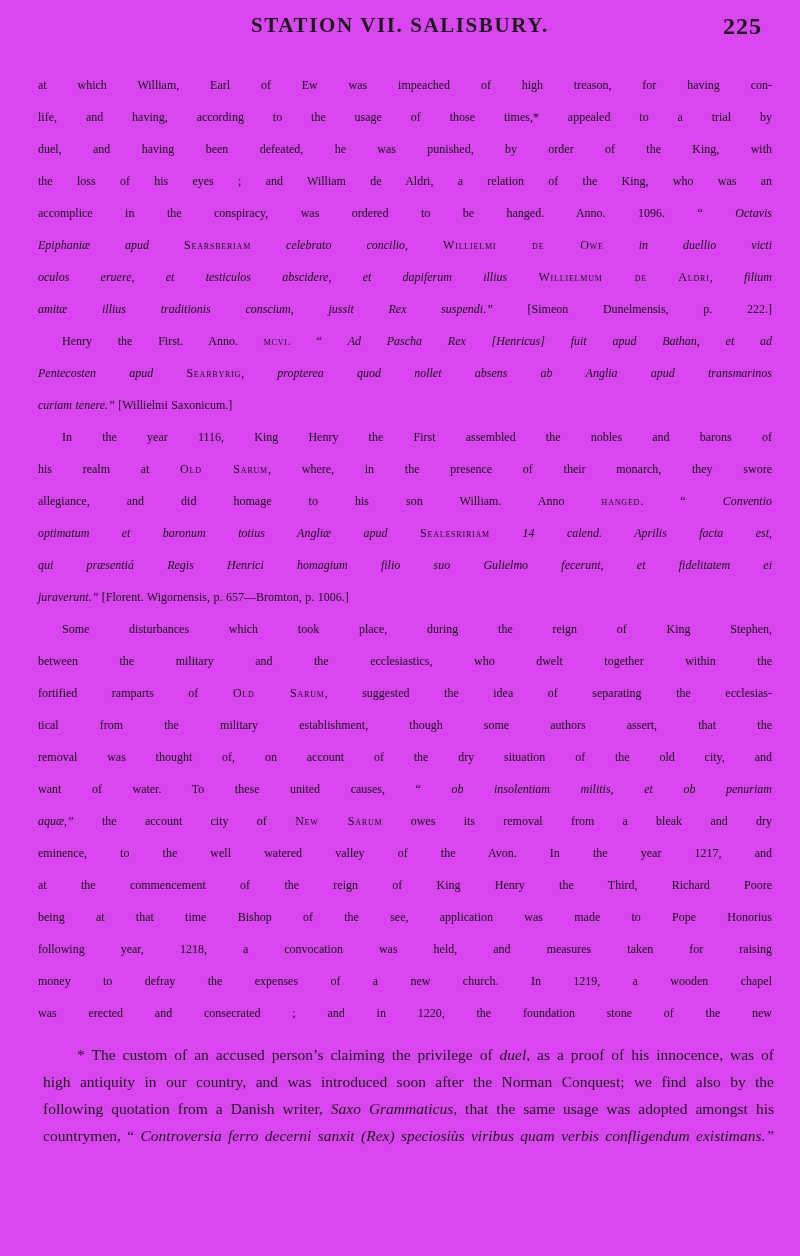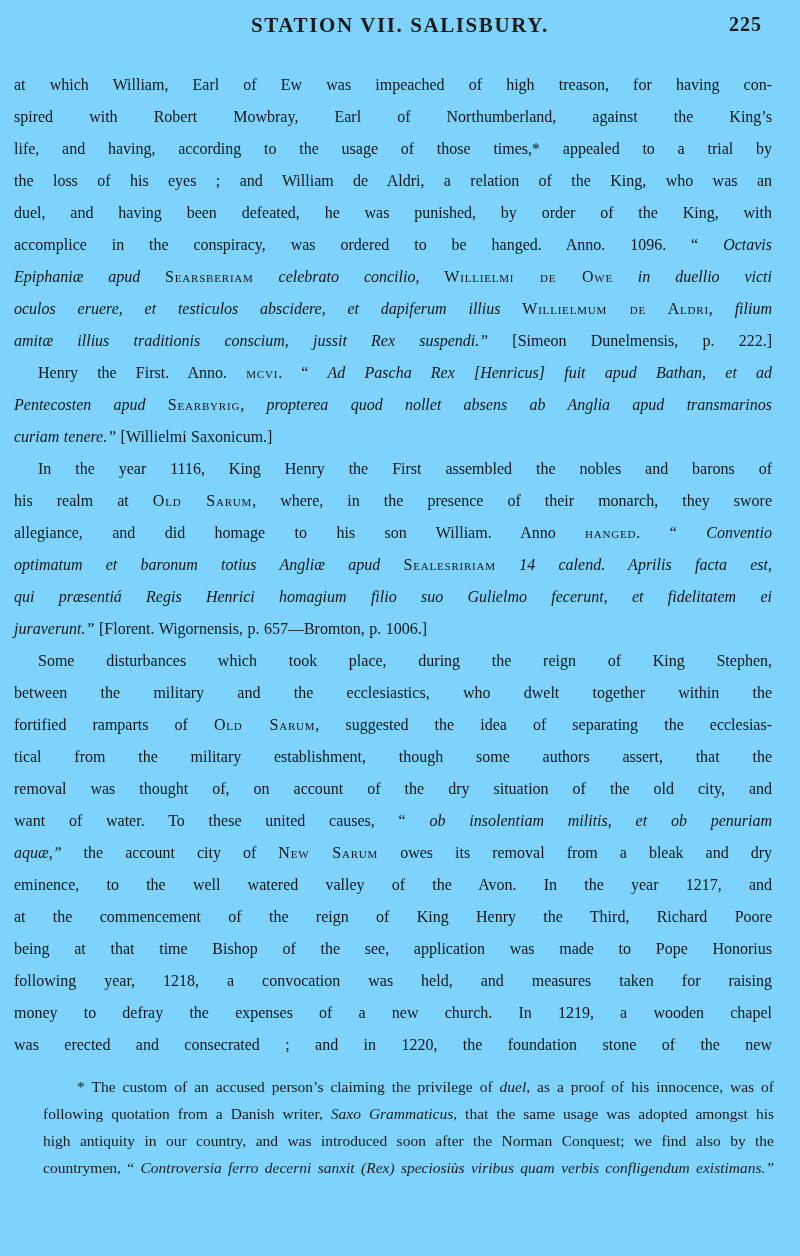--- a/index.html
+++ b/index.html
@@ -1,30 +1,30 @@
 <!DOCTYPE html>
 <html><head>
 <meta charset="utf-8">
 <style>
   html,body{margin:0;padding:0;background:#ffffff;}
   .page{
-    width:800px;height:1256px;background:#7dd3fc;position:relative;
+    width:800px;height:1256px;background:#d946ef;position:relative;
     font-family:"Liberation Serif", serif;color:#151515;overflow:hidden;
     -webkit-font-smoothing:antialiased;
   }
   .header{position:relative;padding-top:13px;height:30px;}
   .title{
     display:block;text-align:center;font-size:21px;letter-spacing:1.6px;
     font-weight:bold;color:#1b1b1b;
   }
   .pagenum{
-    position:absolute;right:38px;top:13px;font-size:20px;font-weight:bold;
+    position:absolute;right:38px;top:13px;font-size:24px;font-weight:bold;
     letter-spacing:1px;color:#1b1b1b;
   }
-  .body-text{padding:26px 28px 0 14px;font-size:16px;line-height:32px;}
+  .body-text{padding:26px 28px 0 38px;font-size:12px;line-height:32px;}
   .para{margin:0;}
   .para.indent .line:first-child{text-indent:24px;}
   .line{
     text-align:justify;text-align-last:justify;
     word-spacing:0.5px;
   }
   .line.last{text-align-last:left;}
   .footnote{
     padding:12px 26px 0 43px;font-size:15.5px;line-height:27px;color:#1b1b1b;
   }
@@ -37,24 +37,23 @@
 <body>
 
 <div class="page">
   <div class="header">
     <span class="title">STATION VII.  SALISBURY.</span>
     <span class="pagenum">225</span>
   </div>
   <div class="body-text" id="body-text">
       <div class="para">
         <div class="line"><span class="seg-normal">at which William, Earl of Ew was impeached of high treason, for having con-</span></div>
-        <div class="line"><span class="seg-normal">spired with Robert Mowbray, Earl of Northumberland, against the King’s</span></div>
         <div class="line"><span class="seg-normal">life, and having, according to the usage of those times,* appealed to a trial by</span></div>
+        <div class="line"><span class="seg-normal">duel, and having been defeated, he was punished, by order of the King, with</span></div>
         <div class="line"><span class="seg-normal">the loss of his eyes ; and William de Aldri, a relation of the King, who was an</span></div>
-        <div class="line"><span class="seg-normal">duel, and having been defeated, he was punished, by order of the King, with</span></div>
         <div class="line"><span class="seg-normal">accomplice in the conspiracy, was ordered to be hanged.  Anno. 1096.  “ </span><span class="seg-italic">Octavis</span></div>
         <div class="line"><span class="seg-italic">Epiphaniæ apud </span><span class="seg-smallcaps">Searsberiam</span><span class="seg-italic"> celebrato concilio, </span><span class="seg-smallcaps">Willielmi de Owe</span><span class="seg-italic"> in duellio victi</span></div>
         <div class="line"><span class="seg-italic">oculos eruere, et testiculos abscidere, et dapiferum illius </span><span class="seg-smallcaps">Willielmum de Aldri</span><span class="seg-italic">, filium</span></div>
         <div class="line"><span class="seg-italic">amitæ illius traditionis conscium, jussit Rex suspendi.” </span><span class="seg-normal">[Simeon Dunelmensis, p. 222.]</span></div>
       </div>
       <div class="para indent">
         <div class="line"><span class="seg-normal">Henry the First.  Anno. </span><span class="seg-smallcaps">mcvi</span><span class="seg-normal">.  “ </span><span class="seg-italic">Ad Pascha Rex [Henricus] fuit apud Bathan, et ad</span></div>
         <div class="line"><span class="seg-italic">Pentecosten apud </span><span class="seg-smallcaps">Searbyrig</span><span class="seg-italic">, propterea quod nollet absens ab Anglia apud transmarinos</span></div>
         <div class="line last"><span class="seg-italic">curiam tenere.” </span><span class="seg-normal">[Willielmi Saxonicum.]</span></div>
       </div>
@@ -77,17 +76,17 @@
         <div class="line"><span class="seg-normal">eminence, to the well watered valley of the Avon.  In the year 1217, and</span></div>
         <div class="line"><span class="seg-normal">at the commencement of the reign of King Henry the Third, Richard Poore</span></div>
         <div class="line"><span class="seg-normal">being at that time Bishop of the see, application was made to Pope Honorius</span></div>
         <div class="line"><span class="seg-normal">following year, 1218, a convocation was held, and measures taken for raising</span></div>
         <div class="line"><span class="seg-normal">money to defray the expenses of a new church.  In 1219, a wooden chapel</span></div>
         <div class="line"><span class="seg-normal">was erected and consecrated ; and in 1220, the foundation stone of the new</span></div>
       </div>
     </div>
   <div class="footnote" id="footnote">
       <div class="line"><span class="seg-normal">* The custom of an accused person’s claiming the privilege of </span><span class="seg-italic">duel</span><span class="seg-normal">, as a proof of his innocence, was of</span></div>
+      <div class="line"><span class="seg-normal">high antiquity in our country, and was introduced soon after the Norman Conquest; we find also by the</span></div>
       <div class="line"><span class="seg-normal">following quotation from a Danish writer, </span><span class="seg-italic">Saxo Grammaticus</span><span class="seg-normal">, that the same usage was adopted amongst his</span></div>
-      <div class="line"><span class="seg-normal">high antiquity in our country, and was introduced soon after the Norman Conquest; we find also by the</span></div>
       <div class="line"><span class="seg-normal">countrymen, “ </span><span class="seg-italic">Controversia ferro decerni sanxit (Rex) speciosiùs viribus quam verbis confligendum existimans.”</span></div>
     </div>
 </div>
 
 </body></html>

